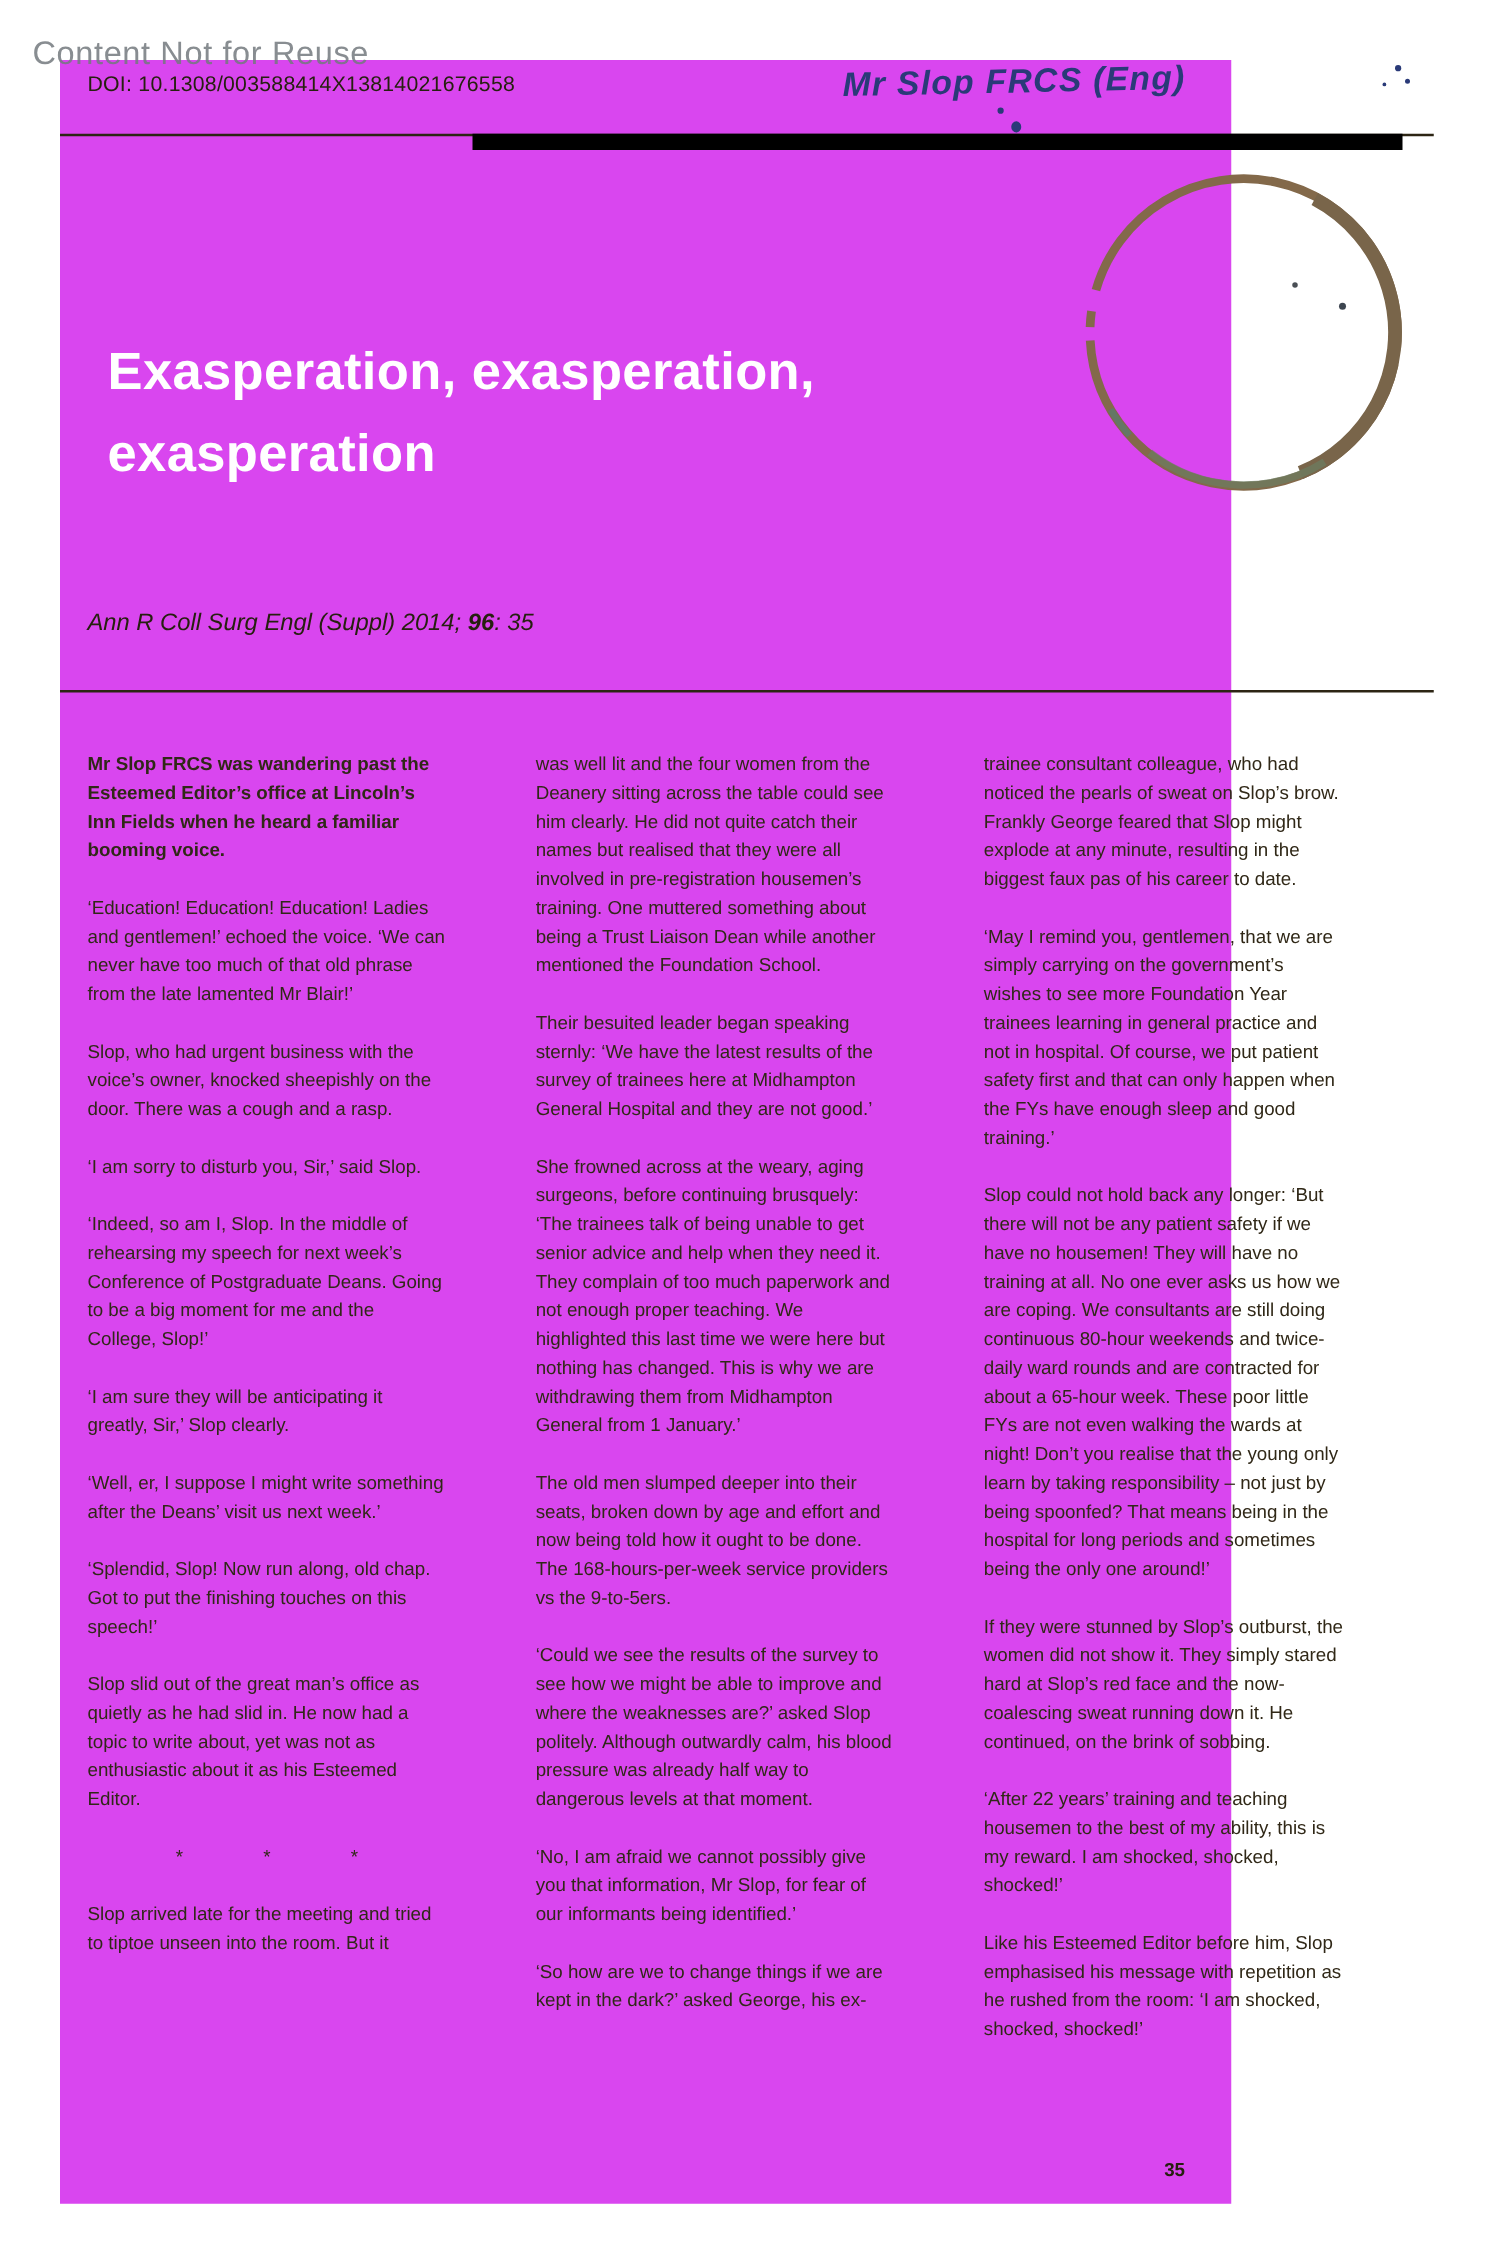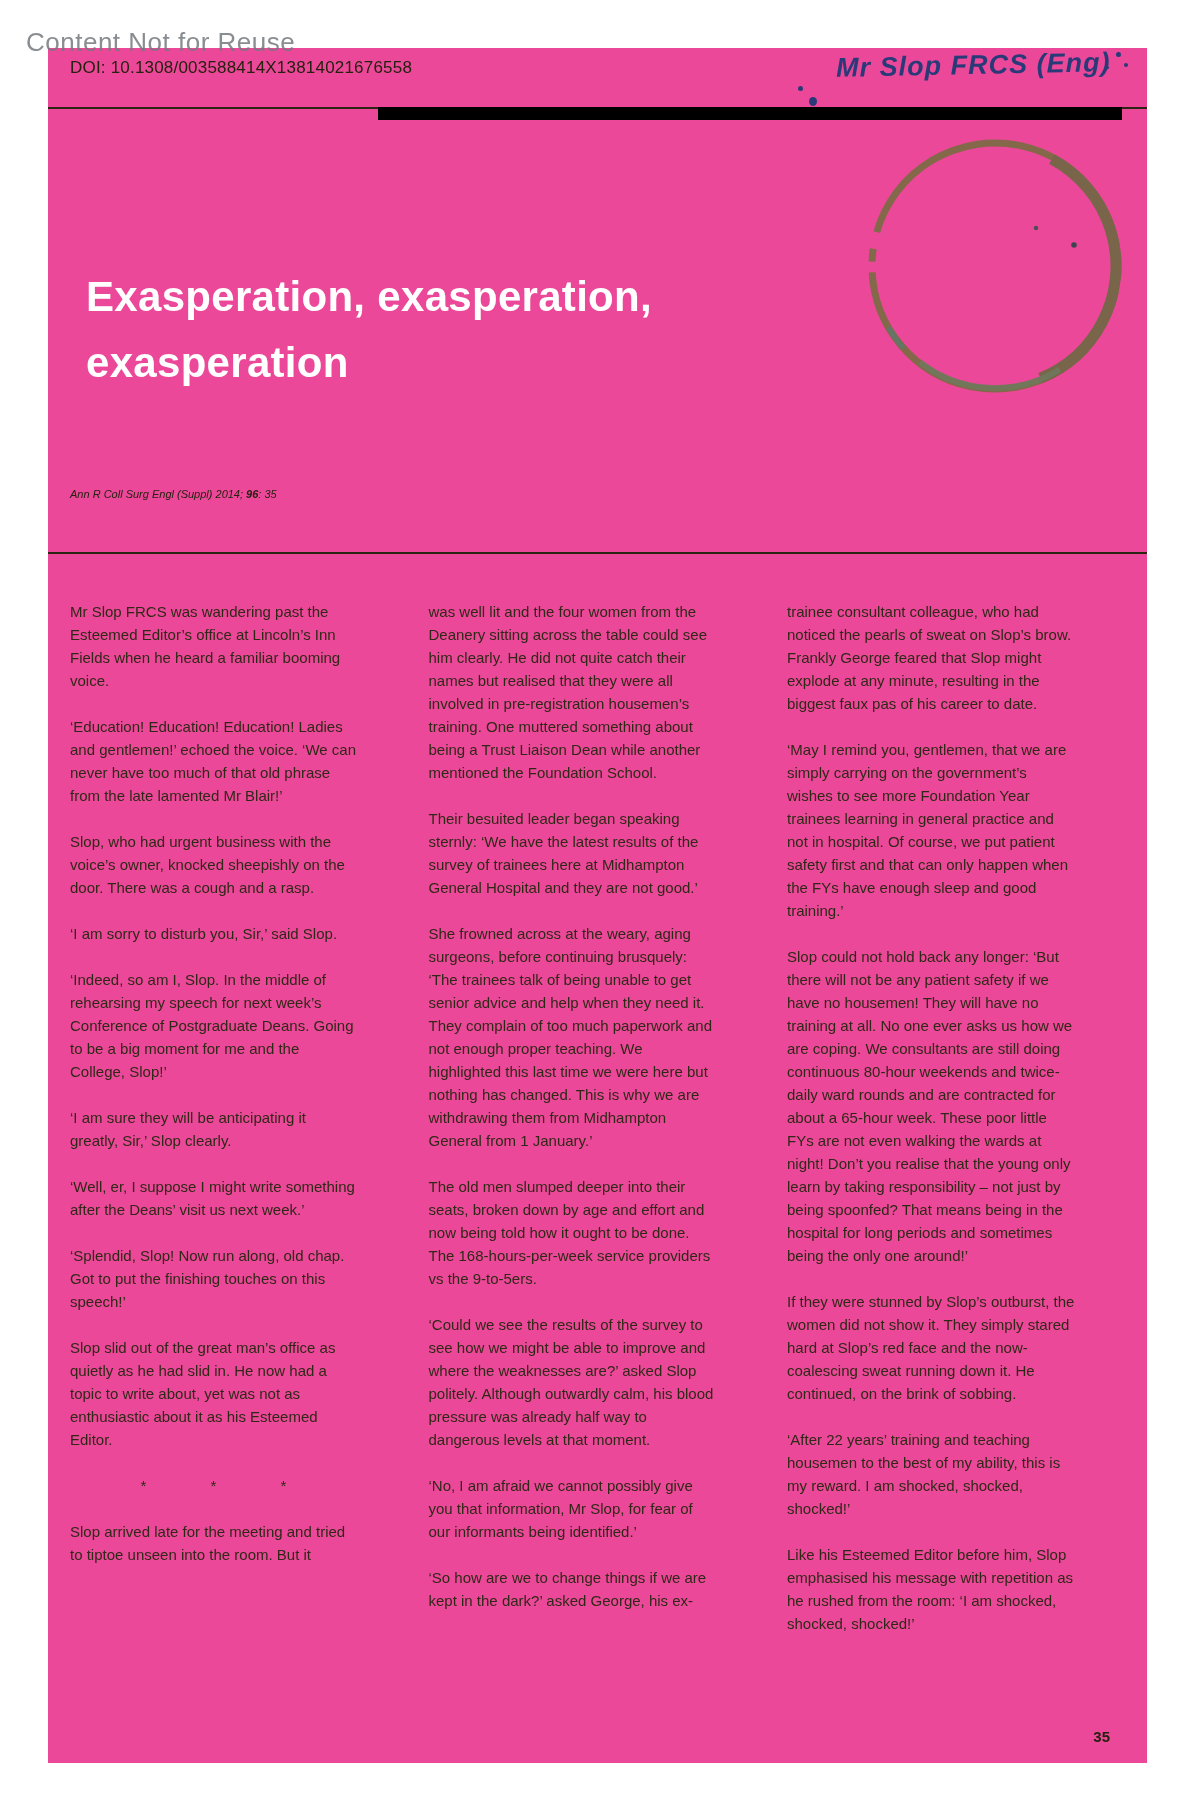--- a/index.html
+++ b/index.html
@@ -5,48 +5,48 @@
   html,body{margin:0;padding:0;}
   body{
     width:1200px;height:1808px;position:relative;background:#ffffff;
     font-family:"Liberation Sans",sans-serif;overflow:hidden;
   }
   .watermark{
     position:absolute;left:26px;top:27px;font-size:26px;color:rgba(115,121,126,0.85);
     letter-spacing:0.5px;z-index:5;white-space:nowrap;
   }
   .page{
-    position:absolute;left:48px;top:48px;width:1099px;height:1715px;
-    background:#ec4899;color:#2f2716;
+    position:absolute;left:48px;top:48px;width:937px;height:1715px;
+    background:#d946ef;color:#2f2716;
   }
   .doi{position:absolute;left:22px;top:10px;font-size:17px;color:#26200f;letter-spacing:0.2px;}
   .signature{
     position:absolute;right:37px;top:2px;font-size:27px;color:#2a3a78;
     font-style:italic;font-weight:bold;letter-spacing:1px;white-space:nowrap;
     transform:rotate(-1.2deg);
   }
   .ink-dot{position:absolute;background:#2a3a78;border-radius:50%;}
   .rule-top{position:absolute;left:0;top:59px;width:1099px;height:2px;background:#2c2514;}
   .black-bar{position:absolute;left:330px;top:59px;width:744px;height:13px;background:#000000;}
   .stain{position:absolute;left:807px;top:80px;}
   .title{
     position:absolute;left:22px;top:200px;margin:16px;font-size:42px;line-height:66px;
     font-weight:bold;color:#ffffff;letter-spacing:0.3px;
   }
-  .citation{position:absolute;left:22px;top:440px;font-size:11px;font-style:italic;color:#26200f;}
+  .citation{position:absolute;left:22px;top:440px;font-size:19px;font-style:italic;color:#26200f;}
   .citation b{font-style:italic;}
   .rule-mid{position:absolute;left:0;top:504px;width:1099px;height:2px;background:#2c2514;}
   .columns{
     position:absolute;left:22px;top:552px;width:1005px;
     display:flex;justify-content:space-between;
   }
   .col{width:288px;font-size:15px;line-height:23px;color:#302817;}
   .col p{margin:0 0 23px 0;}
   .col p:last-child{margin-bottom:0;}
-  .col .b{font-weight:normal;}
+  .col .b{font-weight:bold;}
   .col .i{}
   .col .stars{text-align:center;word-spacing:58px;letter-spacing:1px;}
   .pageno{position:absolute;right:37px;top:1680px;font-size:15px;font-weight:bold;color:#26200f;}
 </style>
 </head>
 <body>
 
 <div class="watermark">Content Not for Reuse</div>
 
 <div class="page">

